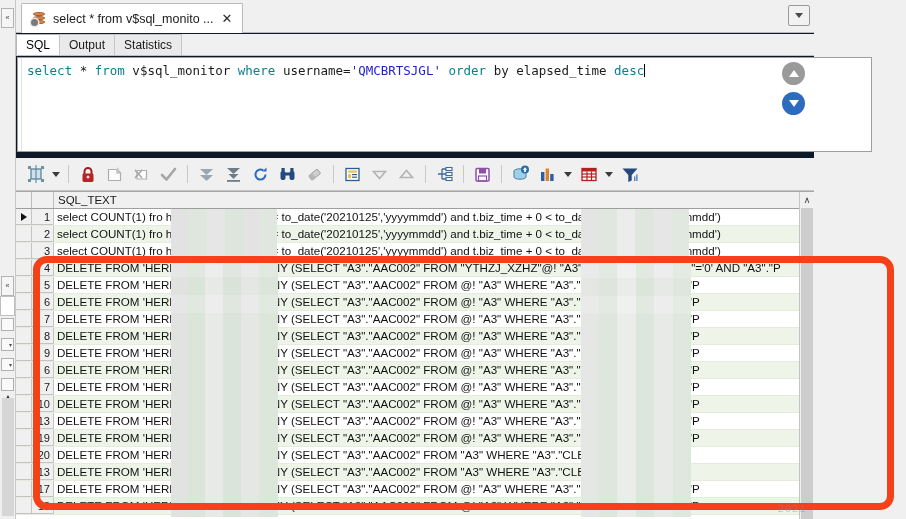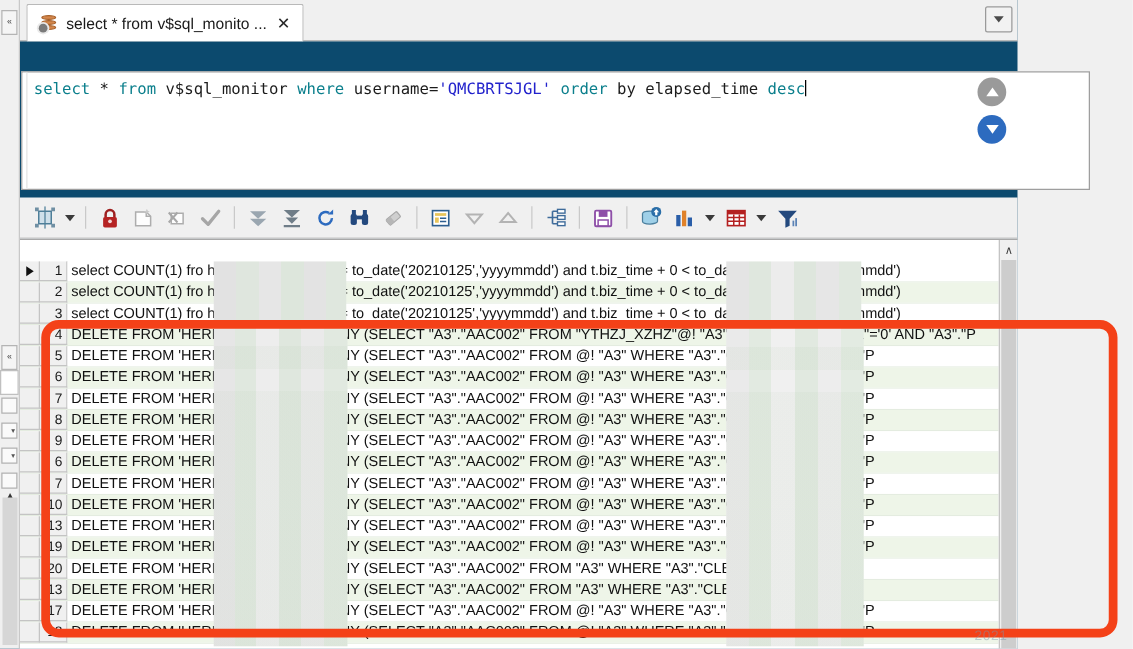--- a/index.html
+++ b/index.html
@@ -7,21 +7,21 @@
     margin: 0; padding: 0;
     width: 906px; height: 519px;
     overflow: hidden;
     background: #f0f0f0;
     font-family: "Liberation Sans", sans-serif;
     -webkit-font-smoothing: antialiased;
   }
   #app {
     position: relative;
     width: 814px; height: 519px;
-    background: #0c4a6e;
+    background: #0f172a;
   }
 
   
   .left-strip {
     position: absolute; left: 0; top: 0; width: 16px; height: 519px;
     background: #f0f0f0; border-right: 1px solid #c8c8c8;
   }
   .strip-btn {
     position: absolute; left: 1px; width: 13px; height: 20px;
     background: #f5f5f5; border: 1px solid #b4b4b4;
@@ -260,20 +260,21 @@
   .red-box {
     position: absolute; left: 33px; top: 256px; width: 861px; height: 254px;
     border: 7px solid #f44118; border-radius: 14px;
     z-index: 20; pointer-events: none;
   }
 
   .watermark {
     position: absolute; right: 8px; bottom: 4px; z-index: 30;
     font-size: 11px; color: rgba(120,150,175,0.45); pointer-events:none;
     letter-spacing: 0.5px;
+    font-family: Liberation Mono, monospace;
   }
 </style>
 </head>
 <body>
 
 <div id="app">
 
   <div class="left-strip">
     <div class="strip-btn b1">«</div>
     <div class="strip-white"></div>
@@ -295,20 +296,31 @@
         <span class="gear"></span>
       </span>
       <span class="doc-tab-label">select * from v$sql_monito ...</span>
       <span class="tab-close">✕</span>
     </div>
     <div class="tabbar-dropdown">
       <span class="chev"></span>
     </div>
   </div>
 
+  <div class="subtabs">
+    <div class="subtab active">
+      <span>SQL</span>
+    </div>
+    <div class="subtab">
+      <span>Output</span>
+    </div>
+    <div class="subtab">
+      <span>Statistics</span>
+    </div>
+  </div>
 
   <div class="editor-wrap">
     <div class="editor-gutter"></div>
     <div class="sql-line" id="sql-line"><span class="kw">select</span><span class="plain"> * </span><span class="kw">from</span><span class="plain"> v$sql_monitor </span><span class="kw">where</span><span class="plain"> username=</span><span class="str">'QMCBRTSJGL'</span><span class="plain"> </span><span class="kw">order</span><span class="plain"> by </span><span class="plain">elapsed_time</span><span class="plain"> </span><span class="kw">desc</span><span class="caret-bar"></span></div>
   </div>
 
   <div class="nav-btns">
     <div class="nav-circle up">
       <span class="arrow-up"></span>
     </div>
@@ -492,20 +504,25 @@
       <svg width="18" height="17" viewBox="0 0 18 17">
         <path d="M1.5 2.5 h15 l-5.8 6.4 v5.6 l-3.4 1.6 v-7.2 z" fill="#23497e"></path>
         <rect x="13" y="10.5" width="1.4" height="4.5" fill="#5b82b5"></rect>
         <rect x="15.2" y="8.5" width="1.4" height="6.5" fill="#5b82b5"></rect>
       </svg>
     </div>
   </div>
 
   <div class="grid">
 
+    <div class="grid-head">
+      <div class="gh-corner"></div>
+      <div class="gh-rownum"></div>
+      <div class="gh-col">SQL_TEXT</div>
+    </div>
 
     <div class="grid-body" id="grid-body">
         <div class="grow white">
           <div class="g-marker">
             <span class="tri"></span>
           </div>
           <div class="g-rownum">1</div>
           <div class="cell-text">select COUNT(1) fro                                 here t.biz_time + 0 &gt;= to_date('20210125','yyyymmdd') and  t.biz_time + 0 &lt; to_date('20210126','yyyymmdd')</div>
         </div>
         <div class="grow alt">

